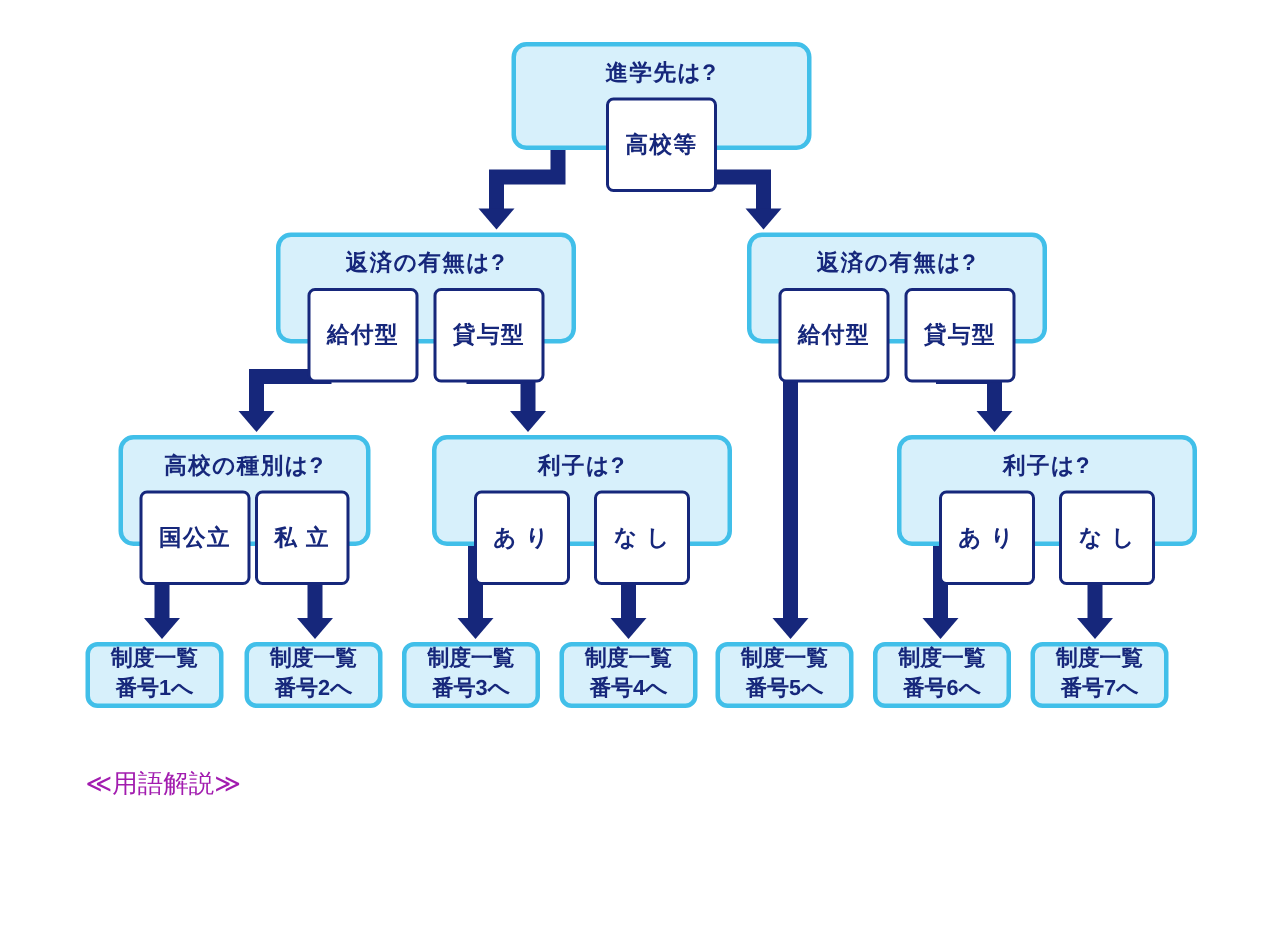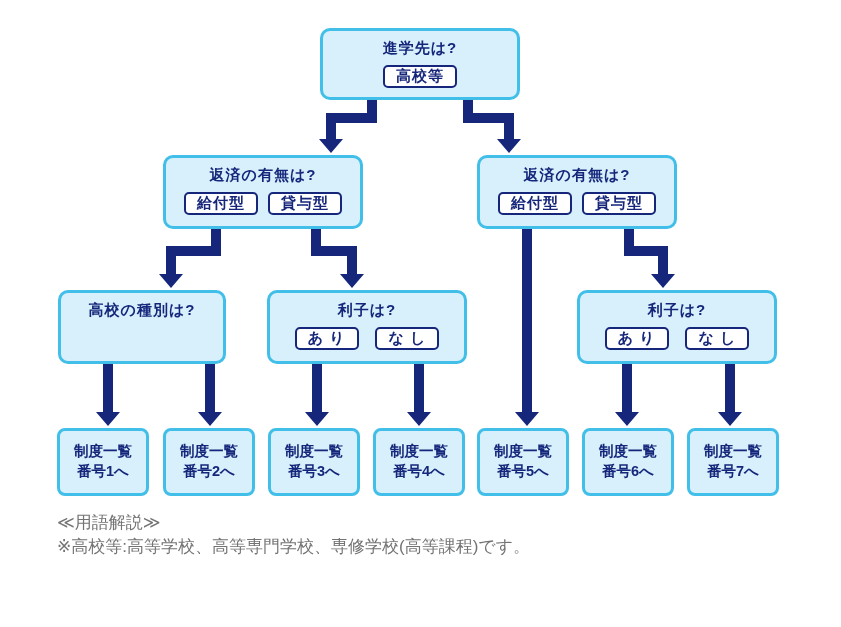--- a/index.html
+++ b/index.html
@@ -3,30 +3,30 @@
 <meta charset="utf-8">
 <style>
   html,body{margin:0;padding:0;background:#ffffff;}
   body{font-family:"Liberation Sans","DejaVu Sans",sans-serif;}
   .stage{position:relative;width:841px;height:627px;background:#ffffff;overflow:hidden;}
   .arrows{position:absolute;left:0;top:0;width:841px;height:627px;}
   .arrows path{fill:none;stroke:#16277b;stroke-width:10;stroke-linejoin:miter;}
   .arrows polygon{fill:#16277b;stroke:none;}
   .qbox{position:absolute;background:#d7f0fb;border:3px solid #41bfe9;border-radius:10px;
         box-sizing:border-box;display:flex;flex-direction:column;align-items:center;
-        padding:6px 8px 9px;}
+        padding:6px 8px 9px;margin-left:21px;}
   .qtitle{color:#16277b;font-weight:bold;font-size:15px;letter-spacing:1px;margin:2px 0 7px;white-space:nowrap;}
   .opts{display:flex;width:100%;justify-content:space-evenly;align-items:center;}
   .opt{background:#ffffff;border:2px solid #16277b;border-radius:5px;color:#16277b;
-       font-weight:bold;font-size:15px;padding:0 11px;letter-spacing:1px;white-space:nowrap;}
-  .leaf{position:absolute;top:428px;width:92px;height:68px;background:#d7f0fb;
+       font-weight:bold;font-size:15px;padding:20px 11px;letter-spacing:1px;white-space:nowrap;}
+  .leaf{position:absolute;top:428px;width:92px;height:44px;background:#d7f0fb;
         border:3px solid #41bfe9;border-radius:8px;box-sizing:border-box;
         display:flex;flex-direction:column;justify-content:center;align-items:center;
         color:#16277b;font-weight:bold;font-size:14.5px;line-height:1.35;white-space:nowrap;}
-  .glossary{position:absolute;left:57px;top:512px;color:#737373;font-size:17px;line-height:22px;}
+  .glossary{position:absolute;left:57px;top:512px;color:#a21caf;font-size:17px;line-height:22px;}
   .g-head{margin-bottom:2px;}
   .g-line{margin:0;}
   
   #node-root{left:320px;top:28px;width:200px;height:72px;}
   #node-repay-left{left:163px;top:155px;width:200px;height:74px;}
   #node-repay-right{left:477px;top:155px;width:200px;height:74px;}
   #node-school{left:58px;top:290px;width:168px;height:74px;}
   #node-int-left{left:267px;top:290px;width:200px;height:74px;}
   #node-int-right{left:577px;top:290px;width:200px;height:74px;}
   #leaf-1{left:57px;} #leaf-2{left:163px;} #leaf-3{left:268px;} #leaf-4{left:373px;}
@@ -106,20 +106,24 @@
   <div class="qbox" id="node-repay-right">
     <div class="qtitle">返済の有無は?</div>
     <div class="opts">
       <div class="opt">給付型</div>
       <div class="opt">貸与型</div>
     </div>
   </div>
 
   <div class="qbox" id="node-school">
     <div class="qtitle">高校の種別は?</div>
+    <div class="opts">
+      <div class="opt">国公立</div>
+      <div class="opt">私 立</div>
+    </div>
   </div>
 
   <div class="qbox" id="node-int-left">
     <div class="qtitle">利子は?</div>
     <div class="opts">
       <div class="opt">あ り</div>
       <div class="opt">な し</div>
     </div>
   </div>
 
@@ -155,16 +159,15 @@
     <div>制度一覧</div>
     <div>番号6へ</div>
   </div>
   <div class="leaf" id="leaf-7">
     <div>制度一覧</div>
     <div>番号7へ</div>
   </div>
 
   <div class="glossary">
     <div class="g-head">≪用語解説≫</div>
-    <div class="g-line">※高校等:高等学校、高等専門学校、専修学校(高等課程)です。</div>
   </div>
 
 </div>
 
 </body></html>

